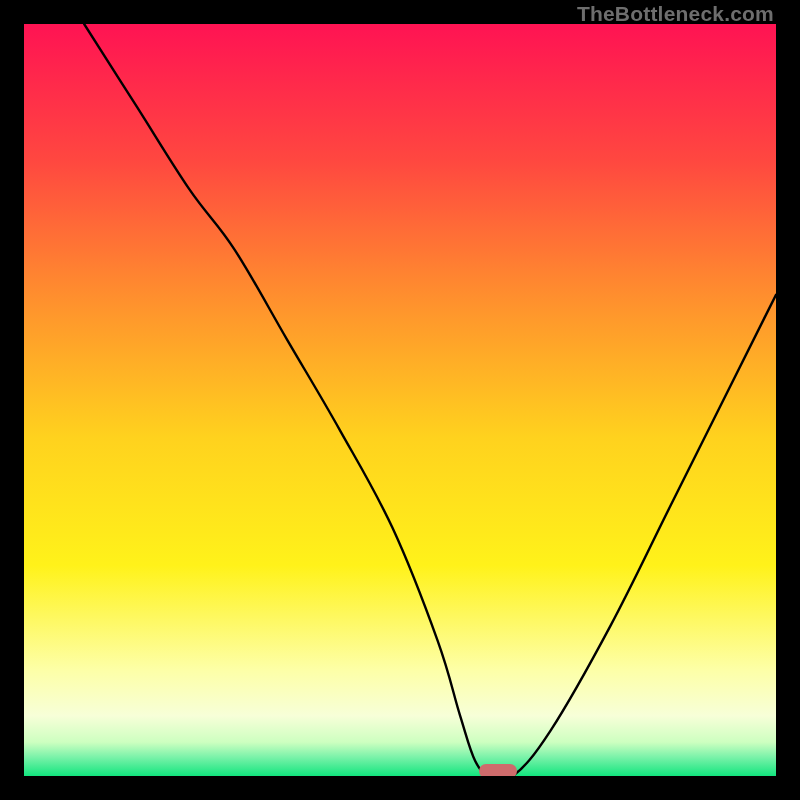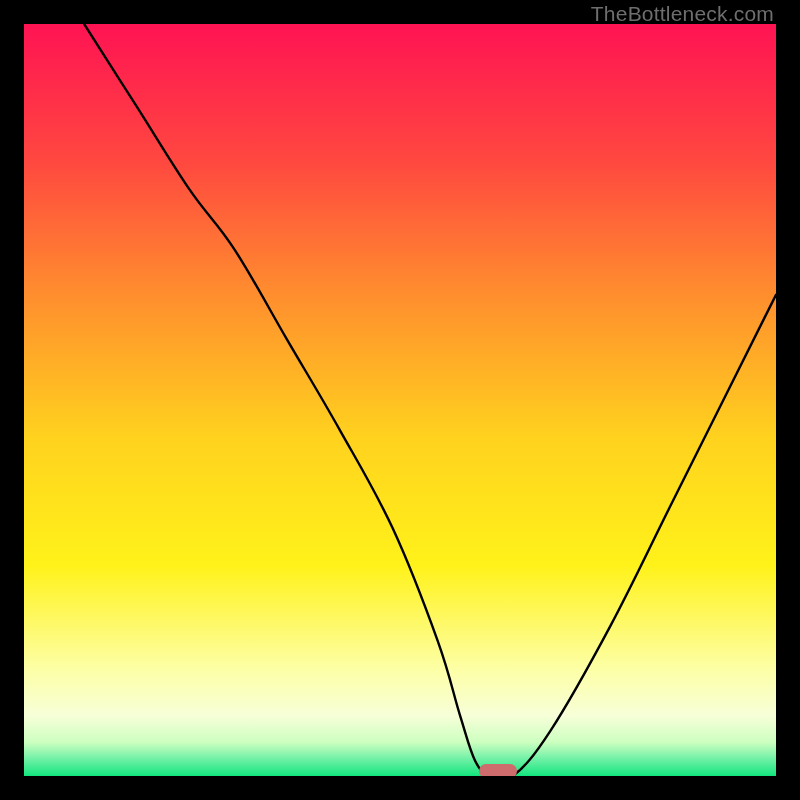--- a/index.html
+++ b/index.html
@@ -25,21 +25,21 @@
     width: 752px;
     height: 752px;
     overflow: hidden;
   }
   .watermark {
     position: absolute;
     top: 2px;
     right: 26px;
     font-family: Arial, Helvetica, sans-serif;
     font-size: 21px;
-    font-weight: 400;
+    font-weight: 700;
     color: #6e6e6e;
     letter-spacing: 0.2px;
     user-select: none;
   }
   svg {
     display: block;
   }
   .marker {
     position: absolute;
     width: 38px;

